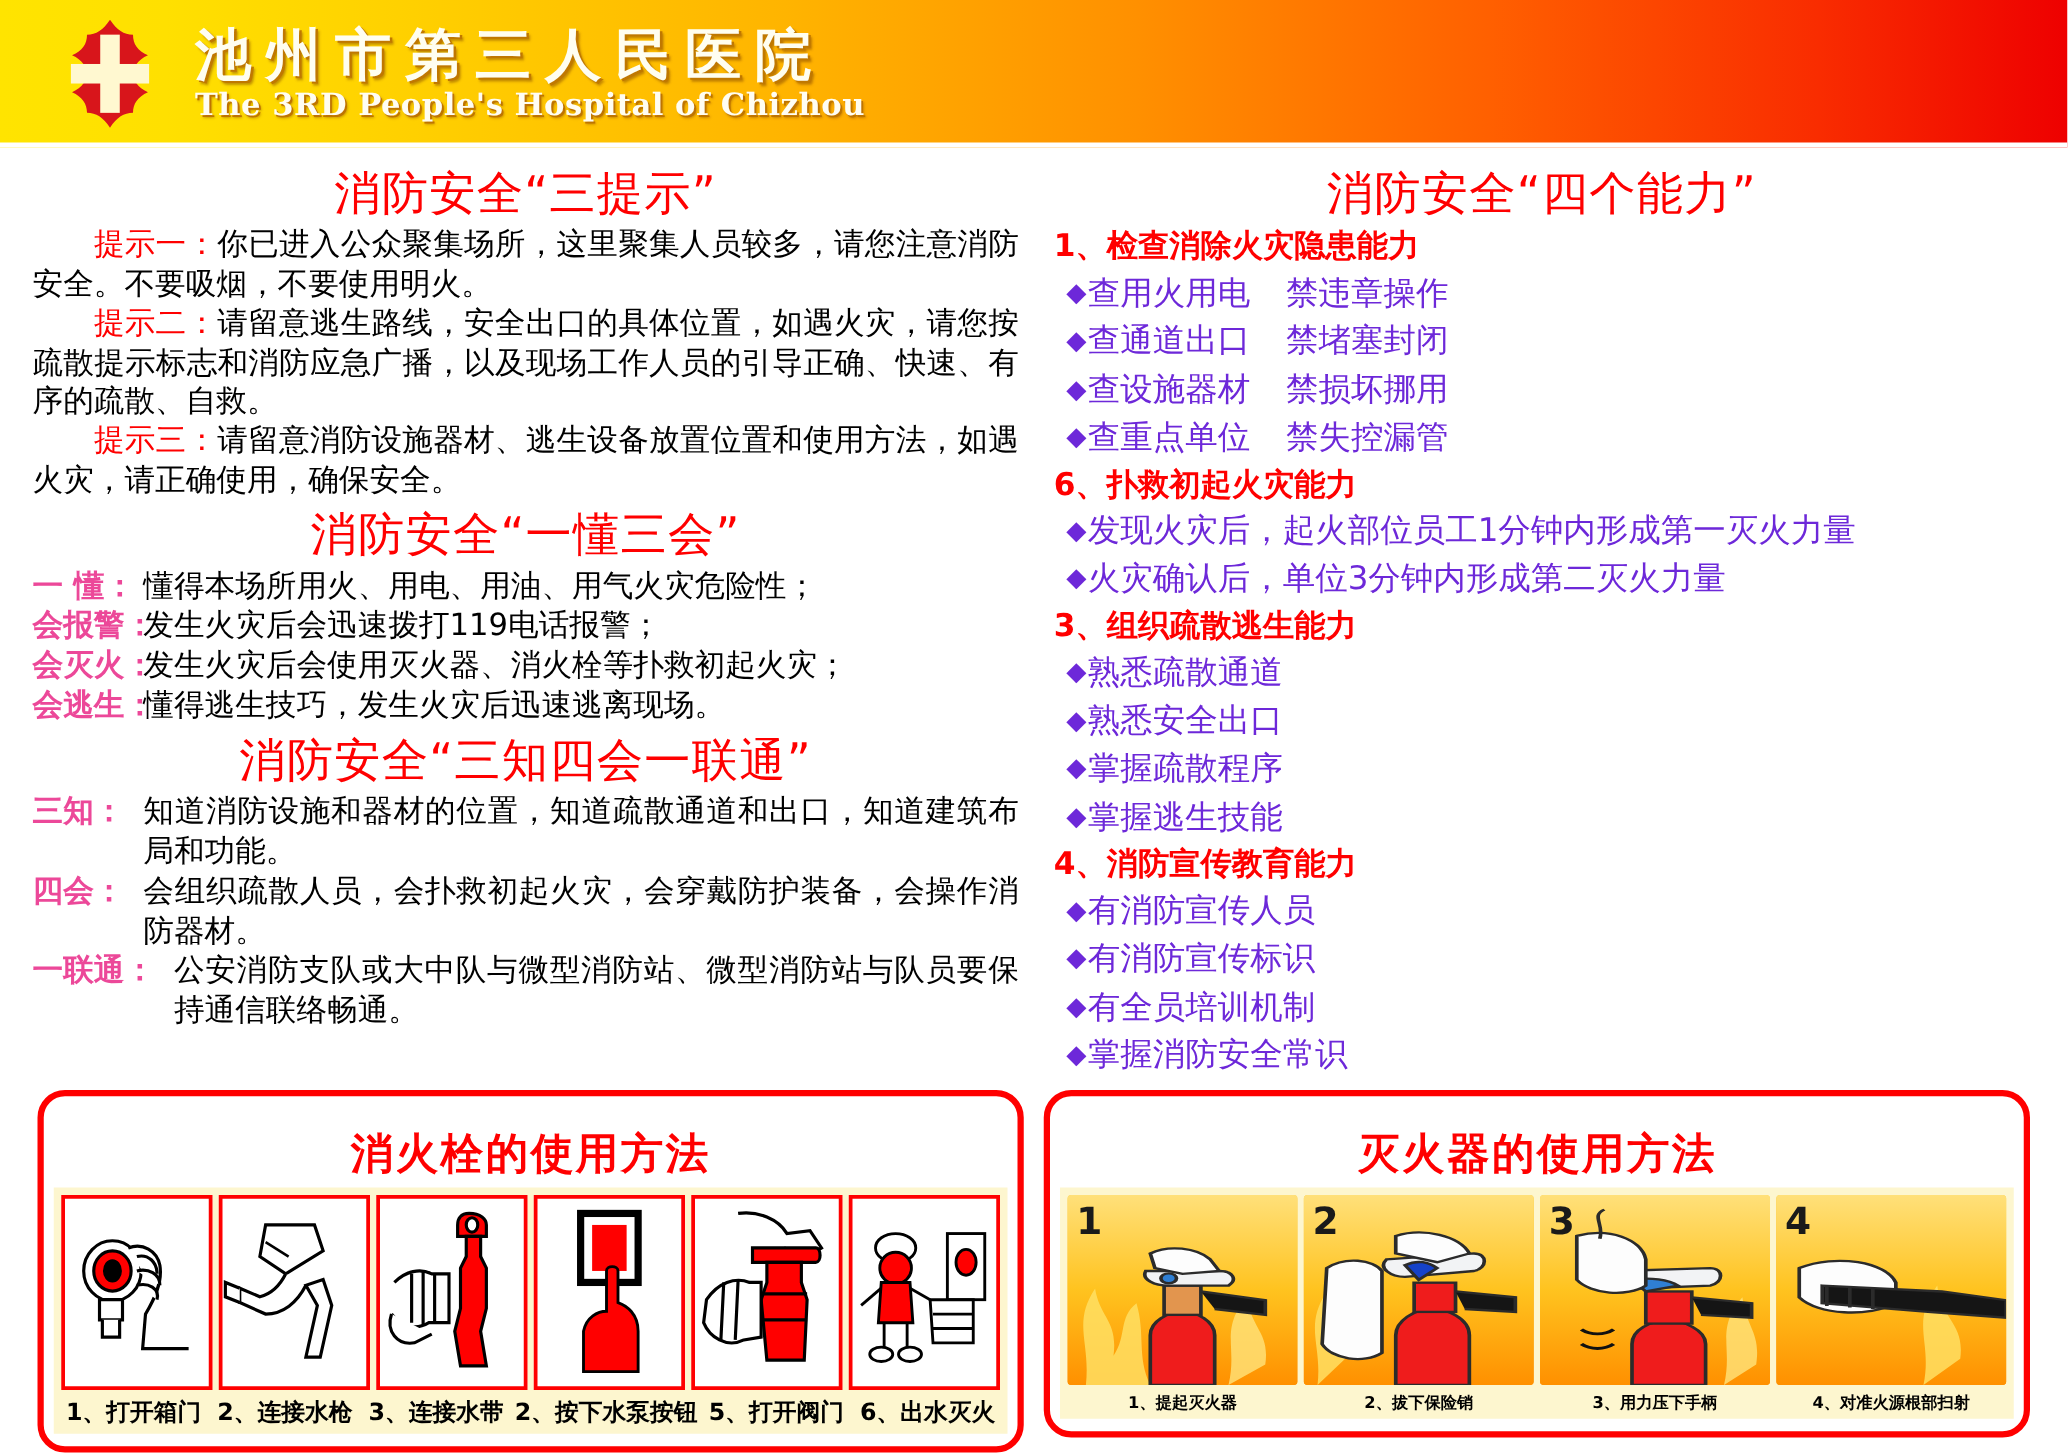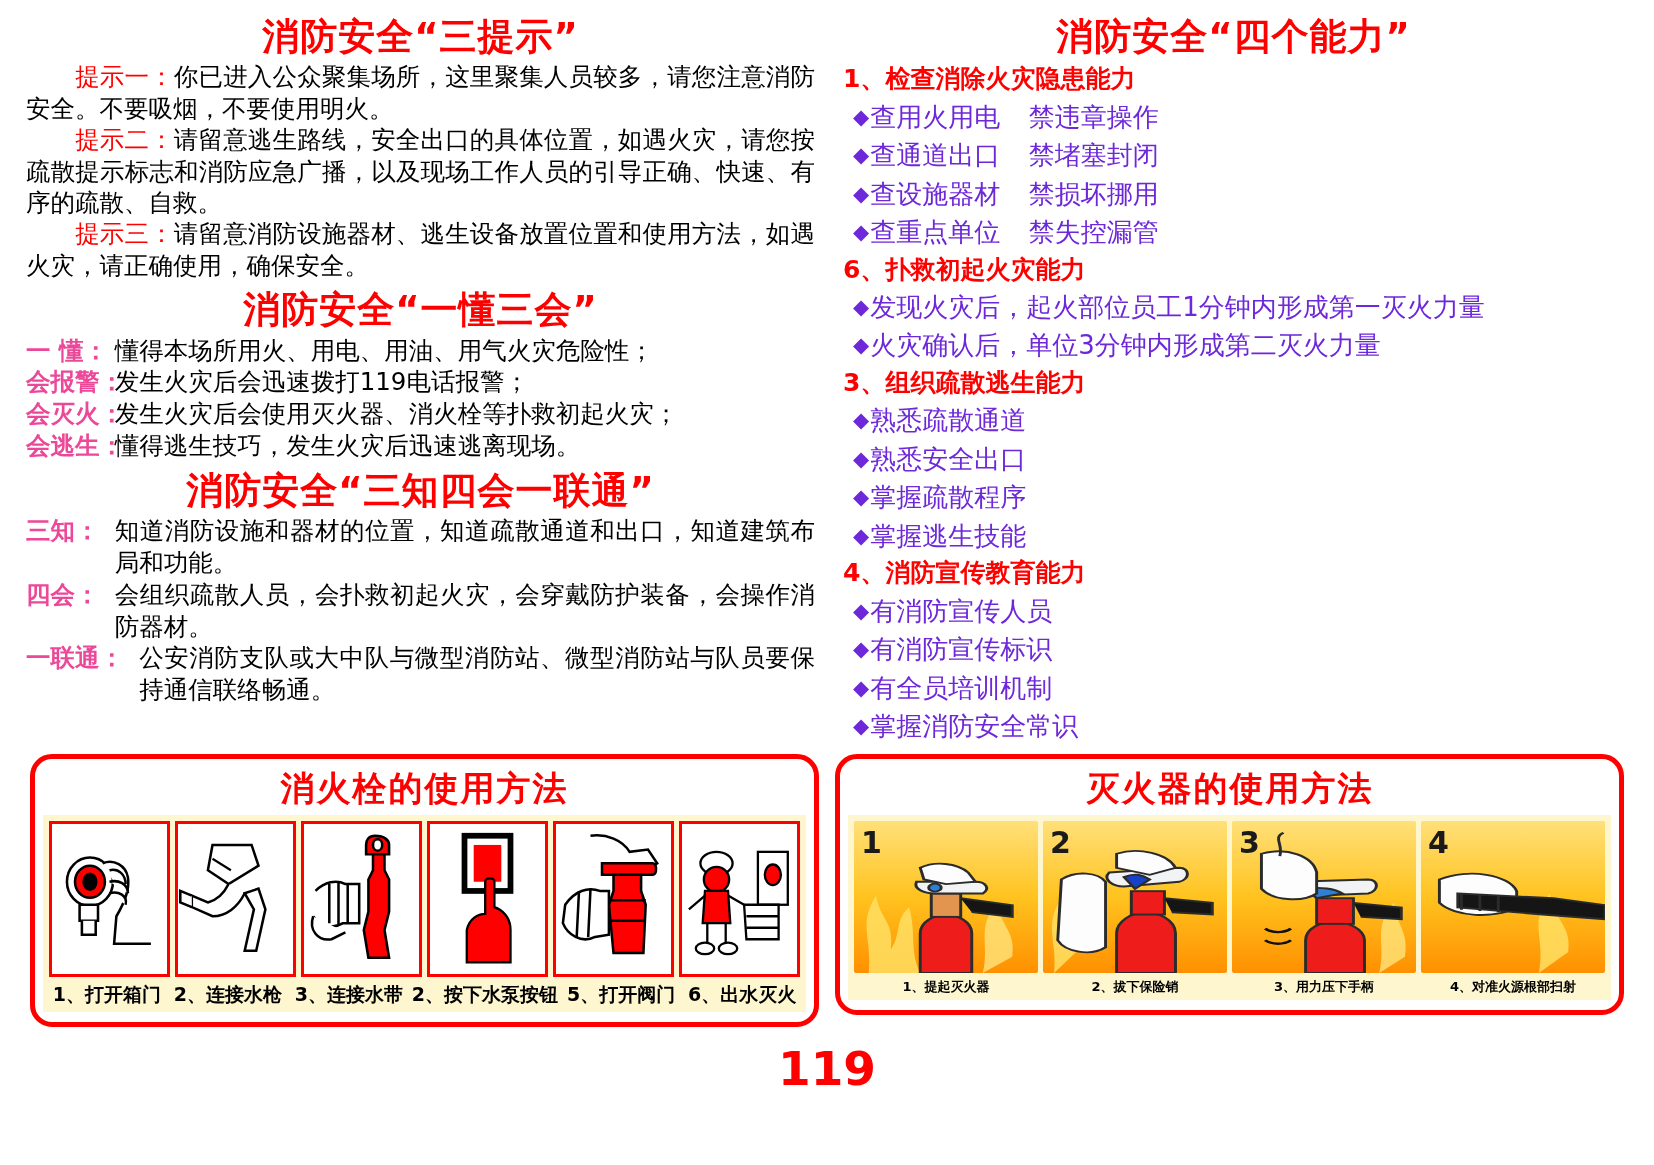--- a/index.html
+++ b/index.html
@@ -53,21 +53,21 @@
   }
   .col{flex:1;min-width:0;}
   .col-left{max-width:790px;}
   .col-right{max-width:790px;}
 
   h2.sec-title{
     margin:0 0 2px 0;
     text-align:center;
     color:#ff0000;
     font-size:37px;
-    font-weight:700;
+    font-weight:400;
     letter-spacing:1px;
     line-height:1.22;
     font-family:"DejaVu Sans","Liberation Sans",sans-serif;
   }
   h2.sec-title.t2{margin-top:6px;}
 
   .para{
     font-size:24.5px;line-height:1.285;color:#000;
     text-align:justify;text-justify:inter-ideograph;
     margin:0 0 0 0;
@@ -99,21 +99,21 @@
   .cap-item .dia{font-size:21px;vertical-align:2px;margin-right:1px;}
   .cap-item .gap{display:inline-block;width:1.1em;}
 
   
   .panels{
     display:flex;gap:16px;padding:8px 30px 0 30px;align-items:flex-start;
   }
   .panel{
     border:5px solid #ff0000;border-radius:22px;
     background:#ffffff;
-    padding:6px 8px 10px 8px;
+    padding:23px 8px 10px 8px;
     flex:1;min-width:0;
   }
   .panel-title{
     text-align:center;color:#ff0000;font-weight:700;font-size:34px;
     letter-spacing:2px;line-height:1.25;margin:2px 0 6px 0;
   }
   .strip{
     background:#fdf6cf;padding:6px 6px 4px 6px;
   }
   .cells{display:flex;gap:5px;}
@@ -141,20 +141,36 @@
   .banner .b1{
     color:#ff0000;font-weight:700;font-size:35px;letter-spacing:1px;
   }
   .banner .b1 .num{font-size:47px;letter-spacing:0;}
 </style>
 </head>
 <body>
 
 <div class="poster">
 
+  <div class="header">
+    <div class="logo-wrap">
+      <svg viewBox="0 0 100 100" aria-hidden="true">
+        <g fill="#d8151b">
+          <path d="M50 3 C56 12 62 16 70 16 C70 24 74 30 83 34 C74 38 70 44 70 52 C62 52 56 56 50 65 C44 56 38 52 30 52 C30 44 26 38 17 34 C26 30 30 24 30 16 C38 16 44 12 50 3 Z"></path>
+          <path d="M50 97 C44 88 38 84 30 84 C30 76 26 70 17 66 C26 62 30 56 30 48 C38 48 44 44 50 35 C56 44 62 48 70 48 C70 56 74 62 83 66 C74 70 70 76 70 84 C62 84 56 88 50 97 Z"></path>
+        </g>
+        <rect x="41.5" y="16" width="17" height="68" fill="#fff8d0"></rect>
+        <rect x="16" y="41.5" width="68" height="17" fill="#fff8d0"></rect>
+      </svg>
+    </div>
+    <div class="brand">
+      <div class="brand-cn">池州市第三人民医院</div>
+      <div class="brand-en">The 3RD People's Hospital of Chizhou</div>
+    </div>
+  </div>
 
   <div class="content">
 
     <div class="cols">
 
       <div class="col col-left">
 
         <h2 class="sec-title">消防安全“三提示”</h2>
 
         <p class="para"><span class="ind"></span><span class="lbl-red">提示一：</span><span>你已进入公众聚集场所，这里聚集人员较多，请您注意消防安全。不要吸烟，不要使用明火。</span></p>

